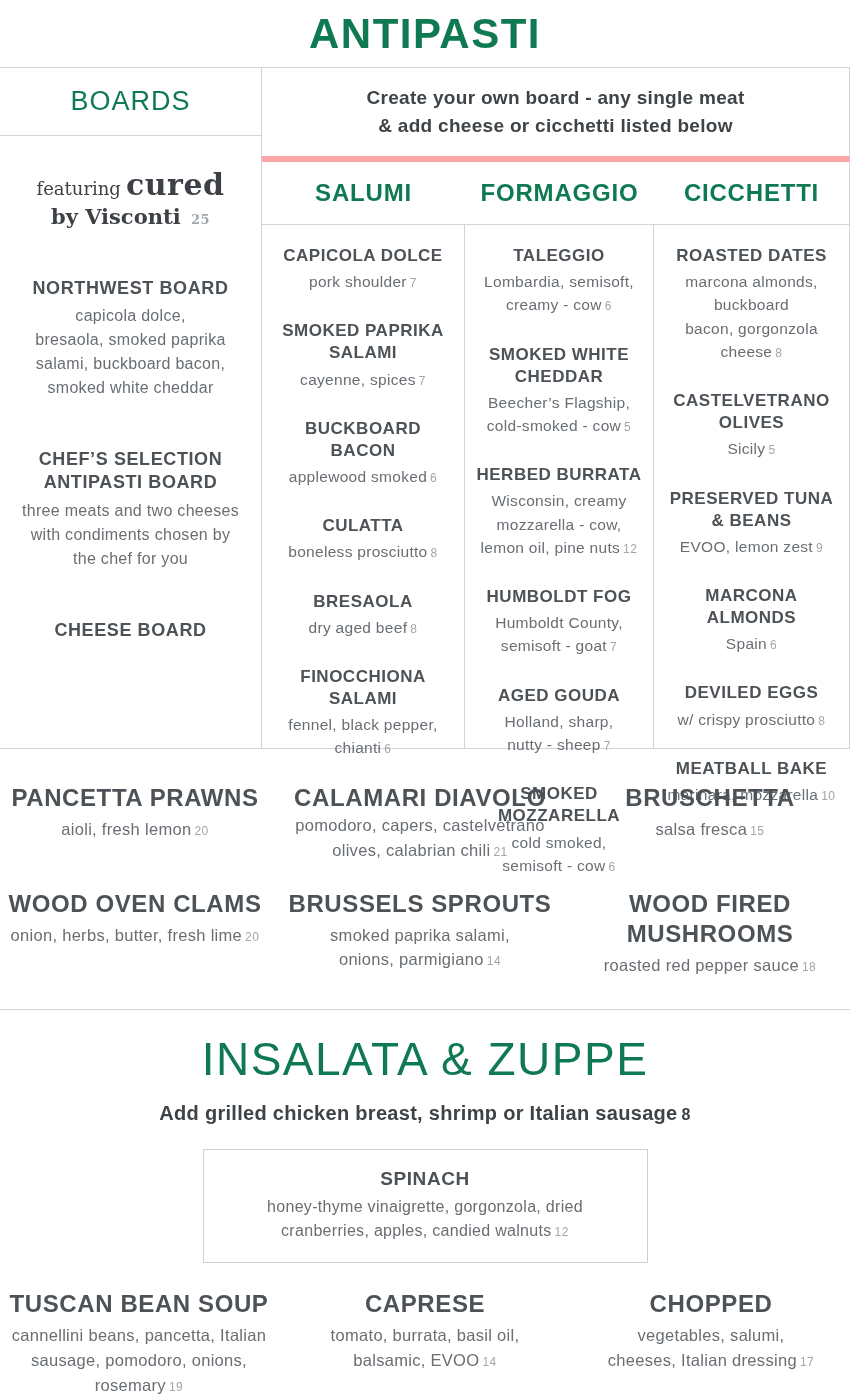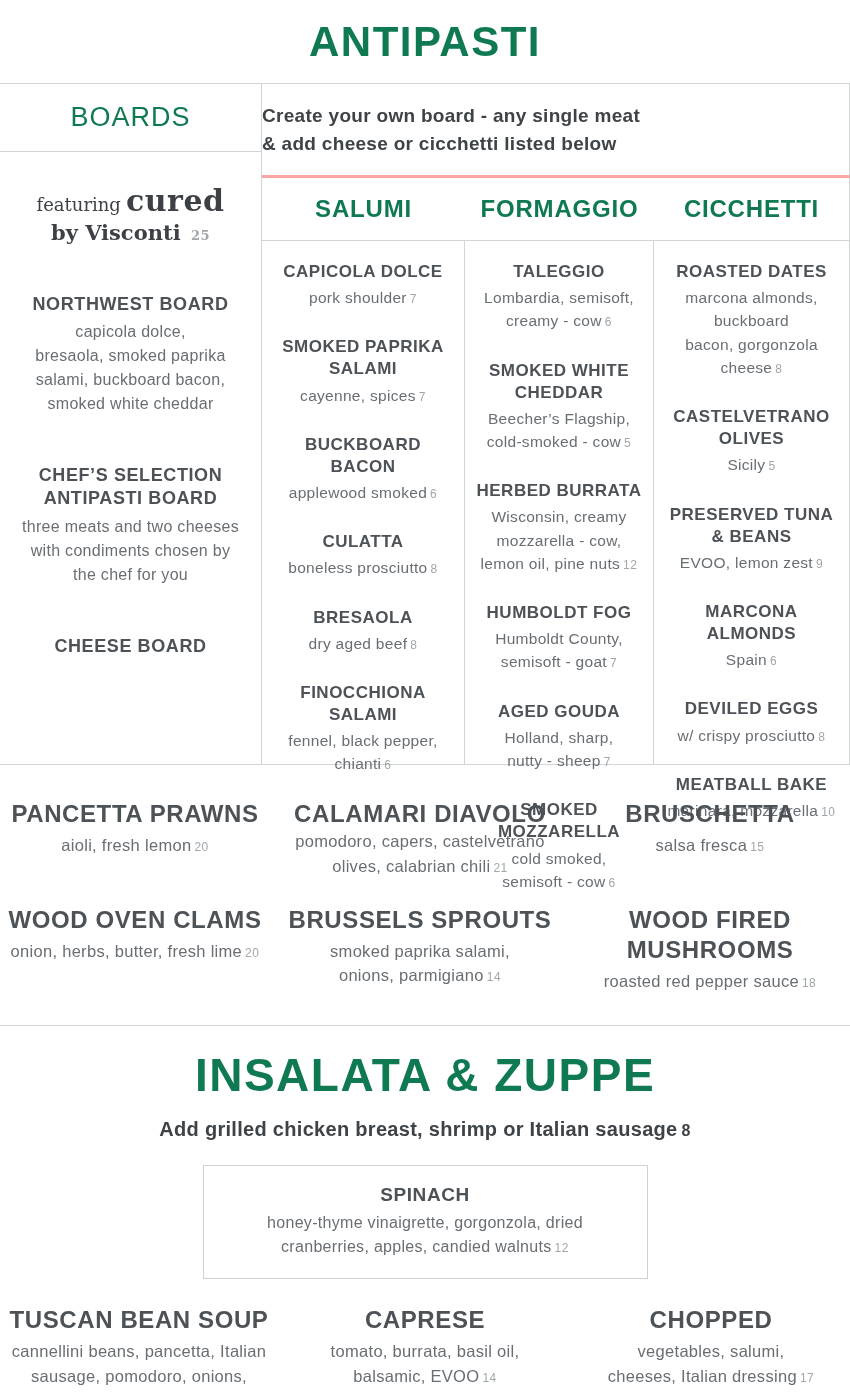--- a/index.html
+++ b/index.html
@@ -1,28 +1,28 @@
 <!DOCTYPE html>
 <html><head>
 <meta charset="utf-8">
 <style>
   * { margin:0; padding:0; box-sizing:border-box; }
   body { background:#ffffff; font-family:"Liberation Sans", sans-serif; }
   .page { position:relative; width:850px; height:1398px; margin:0 auto; background:#fff; overflow:hidden; }
 
   
-  .title-bar { height:84px; display:flex; align-items:center; justify-content:center; border-bottom:1px solid #d3d4d5; }
+  .title-bar { height:68px; display:flex; align-items:center; justify-content:center; border-bottom:1px solid #d3d4d5; }
   .main-title { color:#0f7a52; font-size:42px; font-weight:bold; letter-spacing:1.5px; }
 
   
   .menu-grid { display:grid; grid-template-columns:262px 203px 189px 196px; grid-template-rows:68px 26px 63px 523px; border-bottom:1px solid #d3d4d5; }
   .boards-head { grid-column:1; grid-row:1; border-right:1px solid #d3d4d5; border-bottom:1px solid #d3d4d5; display:flex; align-items:center; justify-content:center; }
   .boards-head .h { color:#0f7a52; font-size:27px; font-weight:normal; letter-spacing:1px; }
   .boards-body { grid-column:1; grid-row:2/5; border-right:1px solid #d3d4d5; text-align:center; padding:0 6px; }
-  .create-note { grid-column:2/5; grid-row:1/3; border-bottom:3px solid #fca5a5; border-right:1px solid #d3d4d5; display:flex; flex-direction:column; justify-content:center; gap:6px; }
+  .create-note { grid-column:2/5; grid-row:1/3; border-bottom:6px solid #fca5a5; border-right:1px solid #d3d4d5; display:flex; flex-direction:column; align-items:center; justify-content:center; gap:6px; }
   .create-note div { color:#3e4347; font-size:19px; font-weight:bold; letter-spacing:0.3px; }
   .col-head { grid-row:3; display:flex; align-items:center; justify-content:center; border-bottom:1px solid #d3d4d5; }
   .col-head .h { color:#0f7a52; font-size:24px; font-weight:bold; letter-spacing:0.8px; }
   .col-head.last, .col-items.last { border-right:1px solid #d3d4d5;align-items:center; }
   .col-items { grid-row:4; text-align:center; padding:20px 4px 0; }
   .col-items.mid { border-right:1px solid #d3d4d5; }
 
   .item { margin-bottom:27px; }
   .item-name { color:#4d5257; font-size:17px; font-weight:bold; letter-spacing:0.5px; line-height:1.3; white-space:pre-line; }
   .item-desc { margin-top:3px; font-size:15.5px; color:#696e73; letter-spacing:0.3px; line-height:1.5; }
@@ -39,21 +39,21 @@
   .board-item .item-name { font-size:18px; letter-spacing:0.6px;margin-top:48px; }
   .board-item .item-desc { font-size:16px; margin-top:4px; }
 
   
   .dishes-grid { display:grid; grid-template-columns:270px 300px 280px; row-gap:26px; padding:34px 0 32px; border-bottom:1px solid #d3d4d5; }
   .dish { text-align:center; }
   .dish-name { color:#4d5257; font-size:24px; font-weight:bold; letter-spacing:0.6px; line-height:1.25; }
   .dish-desc { margin-top:4px; font-size:16.5px; color:#696e73; letter-spacing:0.3px; line-height:1.5; }
 
   
-  .section-title { margin-top:22px; text-align:center; color:#0f7a52; font-size:46px; font-weight:bold; letter-spacing:1.5px; }
+  .section-title { margin-top:22px; text-align:center; color:#0f7a52; font-size:46px; font-weight:normal; letter-spacing:1.5px; }
   .add-note { margin-top:16px; text-align:center; color:#3e4347; font-size:20px; font-weight:bold; letter-spacing:0.3px; }
   .add-note .note-price { font-size:16px; margin-left:4px; }
   .featured-box { width:445px; margin:24px auto 0; border:1px solid #cfd0d2; padding:17px 8px 19px; text-align:center; }
   .featured-box .dish-name { font-size:19px; }
   .featured-box .dish-desc { font-size:16px; }
   .insalata-grid { display:grid; grid-template-columns:278px 294px 278px; margin-top:26px; }
   .insalata-grid .dish { margin-bottom:26px; }
   .wide { margin:0 -36px; }
 </style>
 </head>

